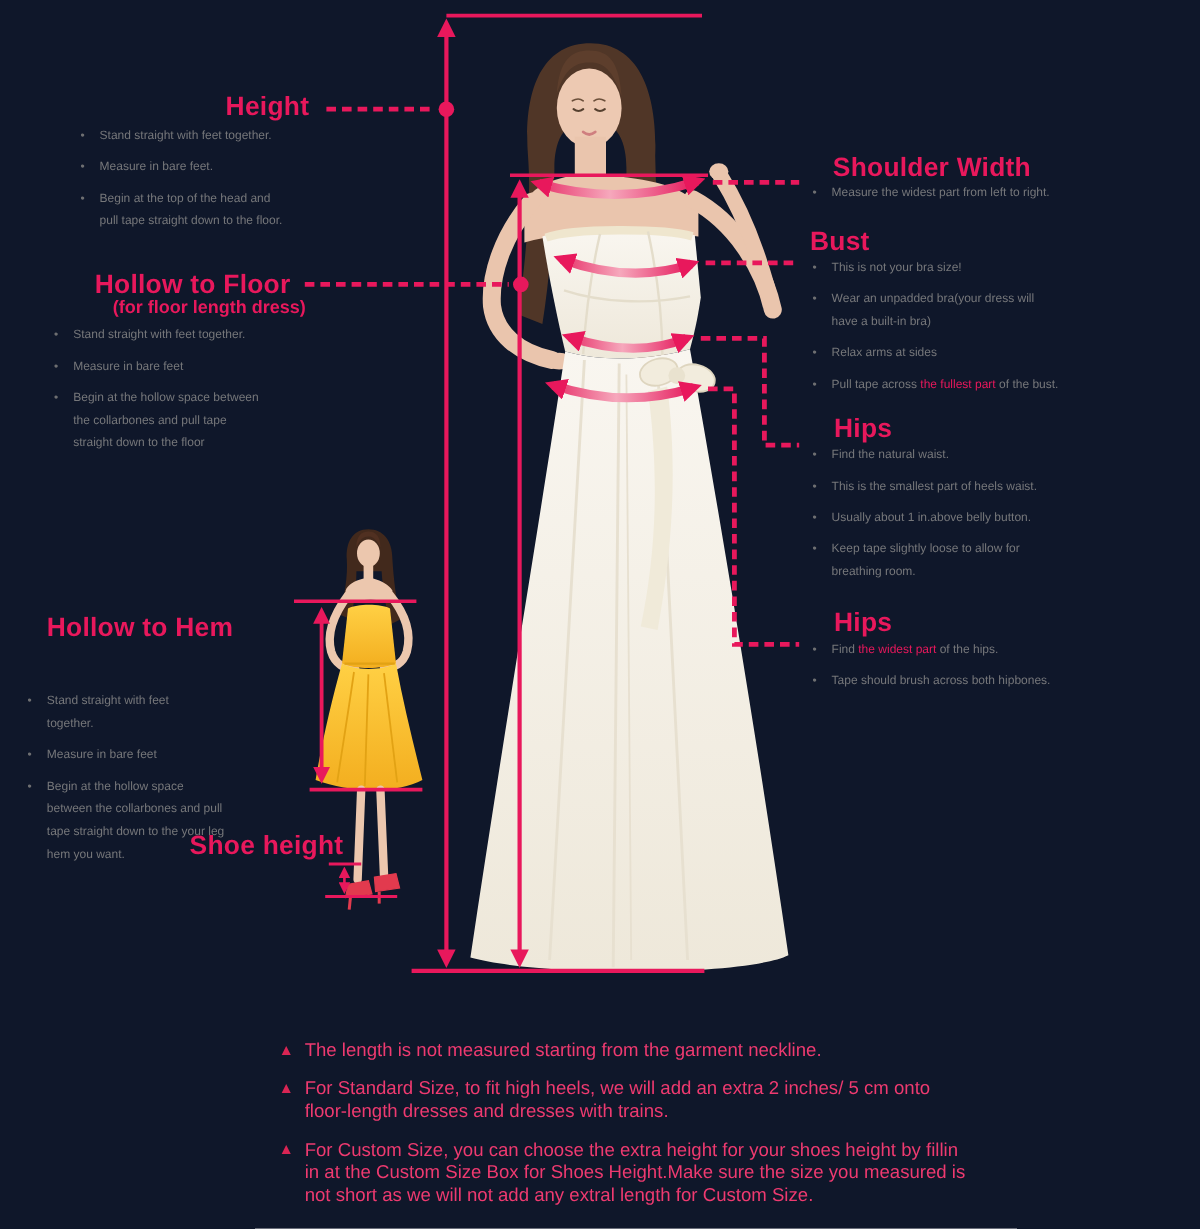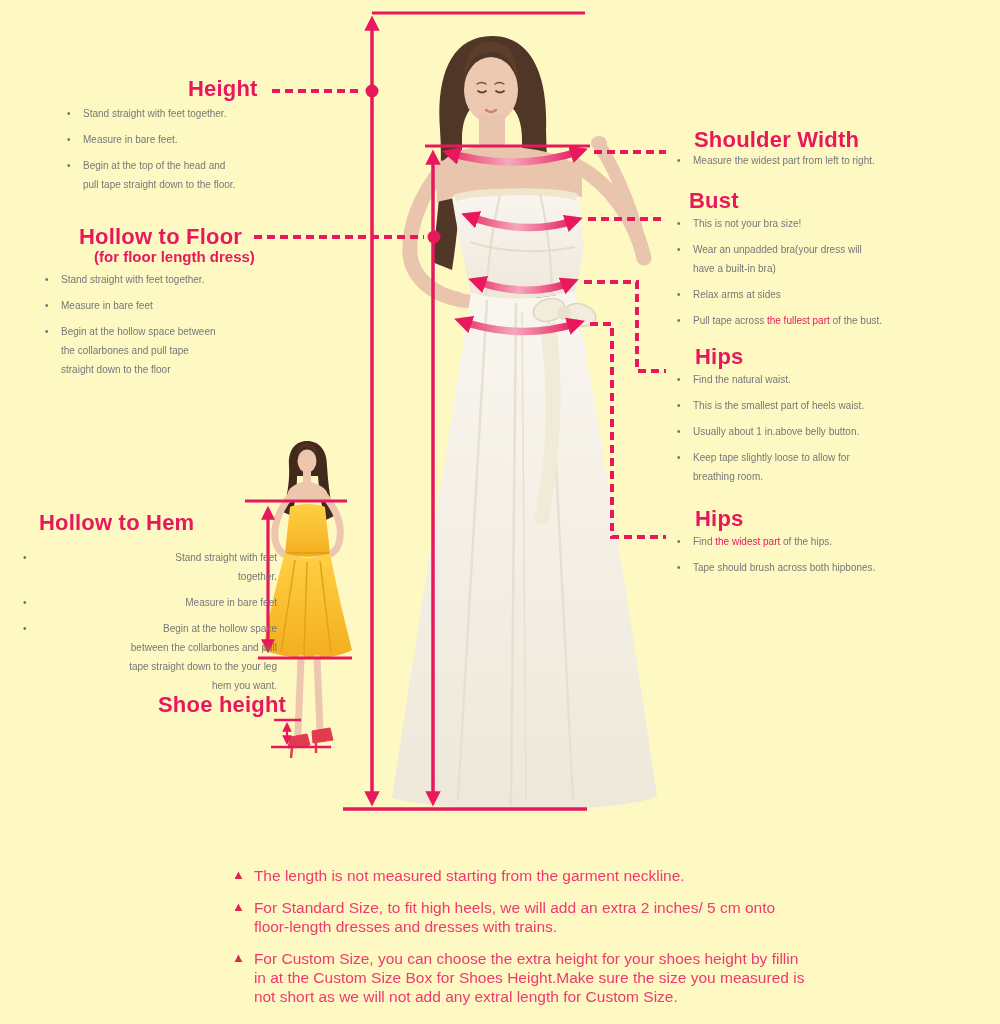--- a/index.html
+++ b/index.html
@@ -1,17 +1,17 @@
 <!DOCTYPE html>
 <html><head>
 <meta charset="utf-8">
 <style>
   html,body { margin:0; padding:0; background:#ffffff; }
   .canvas {
-    position:relative; width:1000px; height:1024px; background:#fef9c3;
+    position:relative; width:1000px; height:1024px; background:#0f172a;
     font-family:"Liberation Sans", sans-serif; overflow:hidden;
   }
   .layer { position:absolute; left:0; top:0; width:1000px; height:1024px; }
   .title {
     position:absolute; color:#e8185c; font-weight:bold; font-size:22px;
     white-space:nowrap; letter-spacing:0.2px;
   }
   .subtitle {
     position:absolute; color:#e8185c; font-weight:bold; font-size:15px; white-space:nowrap;
   }
@@ -179,38 +179,38 @@
   <div class="subtitle" style="left:94px; top:248px;">(for floor length dress)</div>
   <ul class="ilist" style="left:40px; top:266px; width:320px;">
     <li><span>Stand straight with feet together.</span></li>
     <li><span>Measure in bare feet</span></li>
     <li><span>Begin at the hollow space between
 the collarbones and pull tape
 straight down to the floor</span></li>
   </ul>
 
   <div class="title" style="left:39px; top:510px;">Hollow to Hem</div>
-  <ul class="ilist" style="left:18px; top:544px; width:255px;text-align:right;">
+  <ul class="ilist" style="left:18px; top:571px; width:255px;">
     <li><span>Stand straight with feet
 together.</span></li>
     <li><span>Measure in bare feet</span></li>
     <li><span>Begin at the hollow space
 between the collarbones and pull
 tape straight down to the your leg
 hem  you want.</span></li>
   </ul>
 
   <div class="title" style="left:133px; top:692px;margin-left:25px;">Shoe height</div>
 
   <div class="title" style="left:694px; top:127px;">Shoulder Width</div>
   <ul class="ilist" style="left:672px; top:147px; width:320px;">
     <li><span>Measure the widest part from left to right.</span></li>
   </ul>
 
-  <div class="title" style="left:689px; top:188px;">Bust</div>
+  <div class="title" style="left:675px; top:188px;">Bust</div>
   <ul class="ilist" style="left:672px; top:210px; width:322px;">
     <li><span>This is not your bra size!</span></li>
     <li><span>Wear an unpadded bra(your dress will
 have a built-in bra)</span></li>
     <li><span>Relax arms at sides</span></li>
     <li><span>Pull tape across </span><span class="hl">the fullest part</span><span> of the bust.</span></li>
   </ul>
 
   <div class="title" style="left:695px; top:344px;">Hips</div>
   <ul class="ilist" style="left:672px; top:366px; width:322px;">

